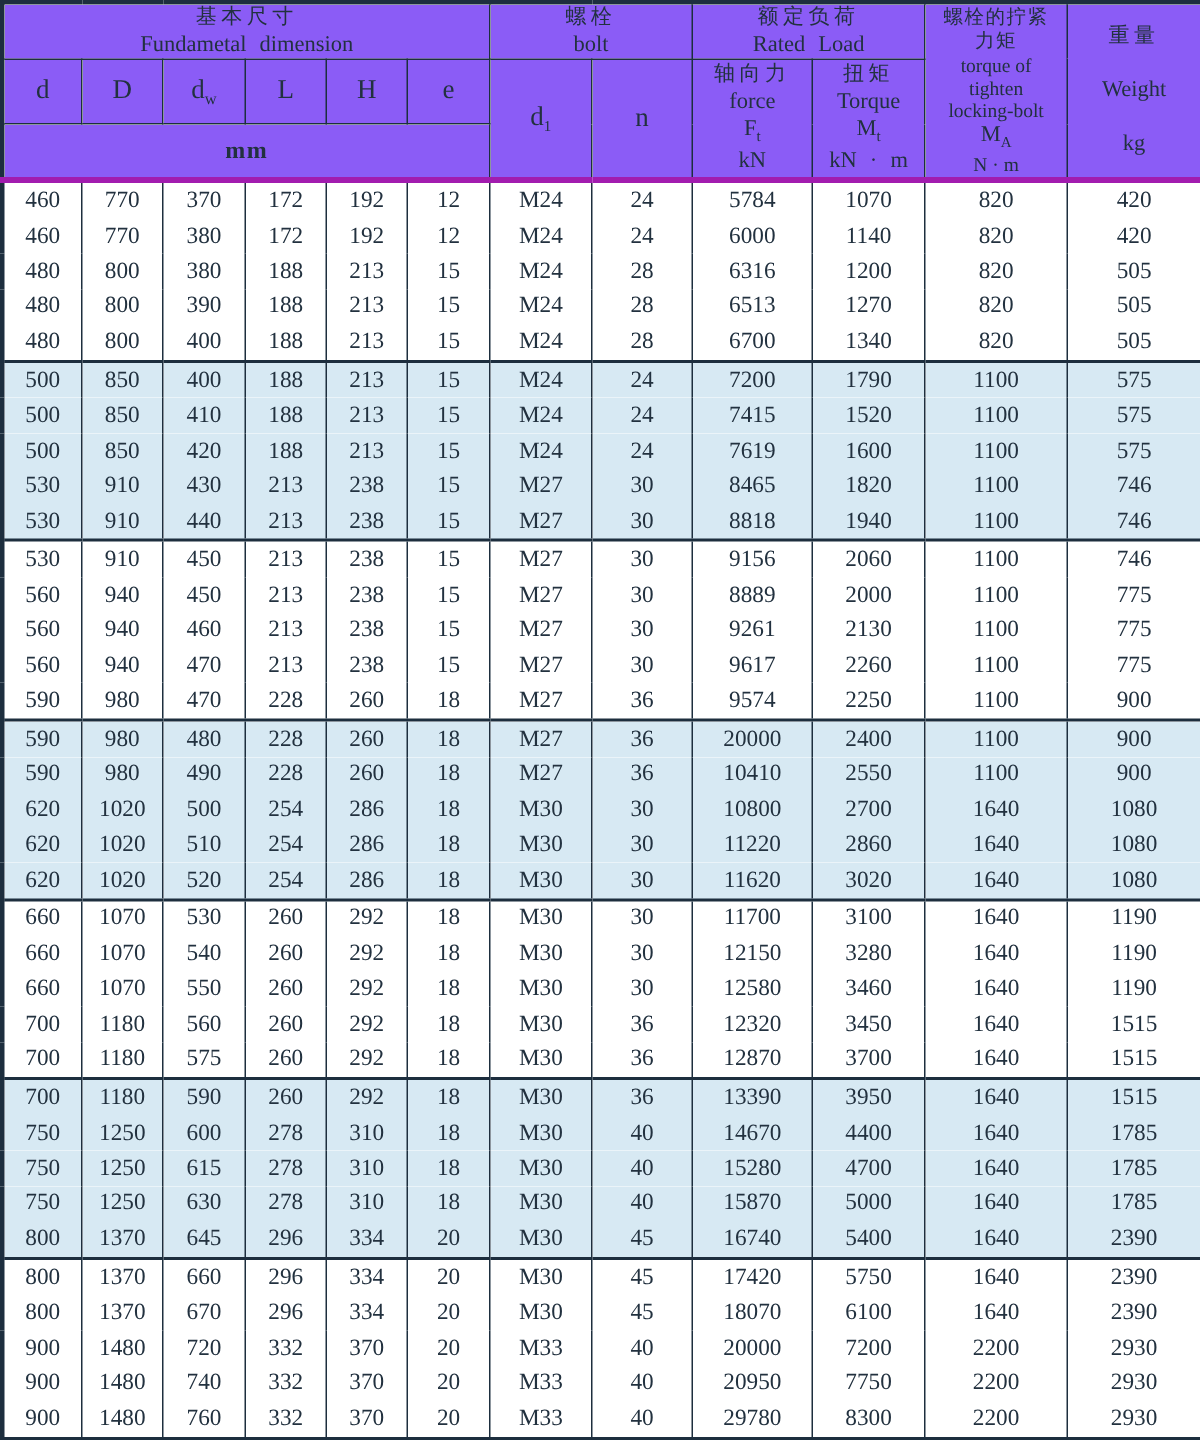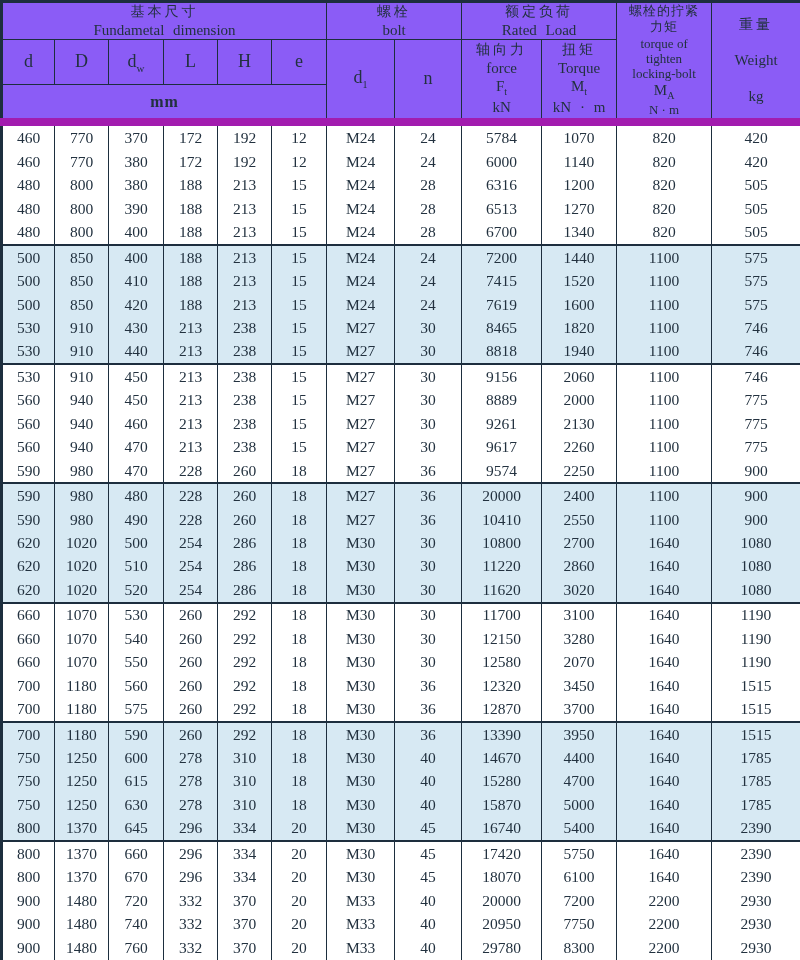--- a/index.html
+++ b/index.html
@@ -9,21 +9,21 @@
   table.spec { border-collapse:collapse; table-layout:fixed;
                width:800px; height:960px;
                border:3px solid #1d2e3e; background:#ffffff; }
 
   th, td { border-left:1px solid #1d2e3e; border-right:1px solid #1d2e3e;
            padding:0; text-align:center; vertical-align:middle;
            font-weight:normal; overflow:hidden; }
 
   thead th { background:#8b5cf6; border-top:1px solid #1d2e3e;
              border-bottom:1px solid #1d2e3e; }
-  thead th.bottom-edge { border-bottom:8px solid #a21caf; }
+  thead th.bottom-edge { border-bottom:4px solid #a21caf; }
 
   tr.hrow1 { height:35px; }
   tr.hrow2 { height:43px; }
   tr.hrow3 { height:37px; }
 
   .zh  { font-size:14px; letter-spacing:3px; line-height:1.25; }
   .en  { font-size:15px; word-spacing:5px; line-height:1.2; }
   .sym { font-size:15px; line-height:1.2; }
   sub  { font-size:10px; }
 
@@ -193,21 +193,21 @@
       <tr class="shaded block-start">
         <td>500</td>
         <td>850</td>
         <td>400</td>
         <td>188</td>
         <td>213</td>
         <td>15</td>
         <td>M24</td>
         <td>24</td>
         <td>7200</td>
-        <td>1440</td>
+        <td>1790</td>
         <td>1100</td>
         <td>575</td>
       </tr>
       <tr class="shaded">
         <td>500</td>
         <td>850</td>
         <td>410</td>
         <td>188</td>
         <td>213</td>
         <td>15</td>
@@ -431,21 +431,21 @@
       <tr>
         <td>660</td>
         <td>1070</td>
         <td>550</td>
         <td>260</td>
         <td>292</td>
         <td>18</td>
         <td>M30</td>
         <td>30</td>
         <td>12580</td>
-        <td>2070</td>
+        <td>3460</td>
         <td>1640</td>
         <td>1190</td>
       </tr>
       <tr>
         <td>700</td>
         <td>1180</td>
         <td>560</td>
         <td>260</td>
         <td>292</td>
         <td>18</td>

